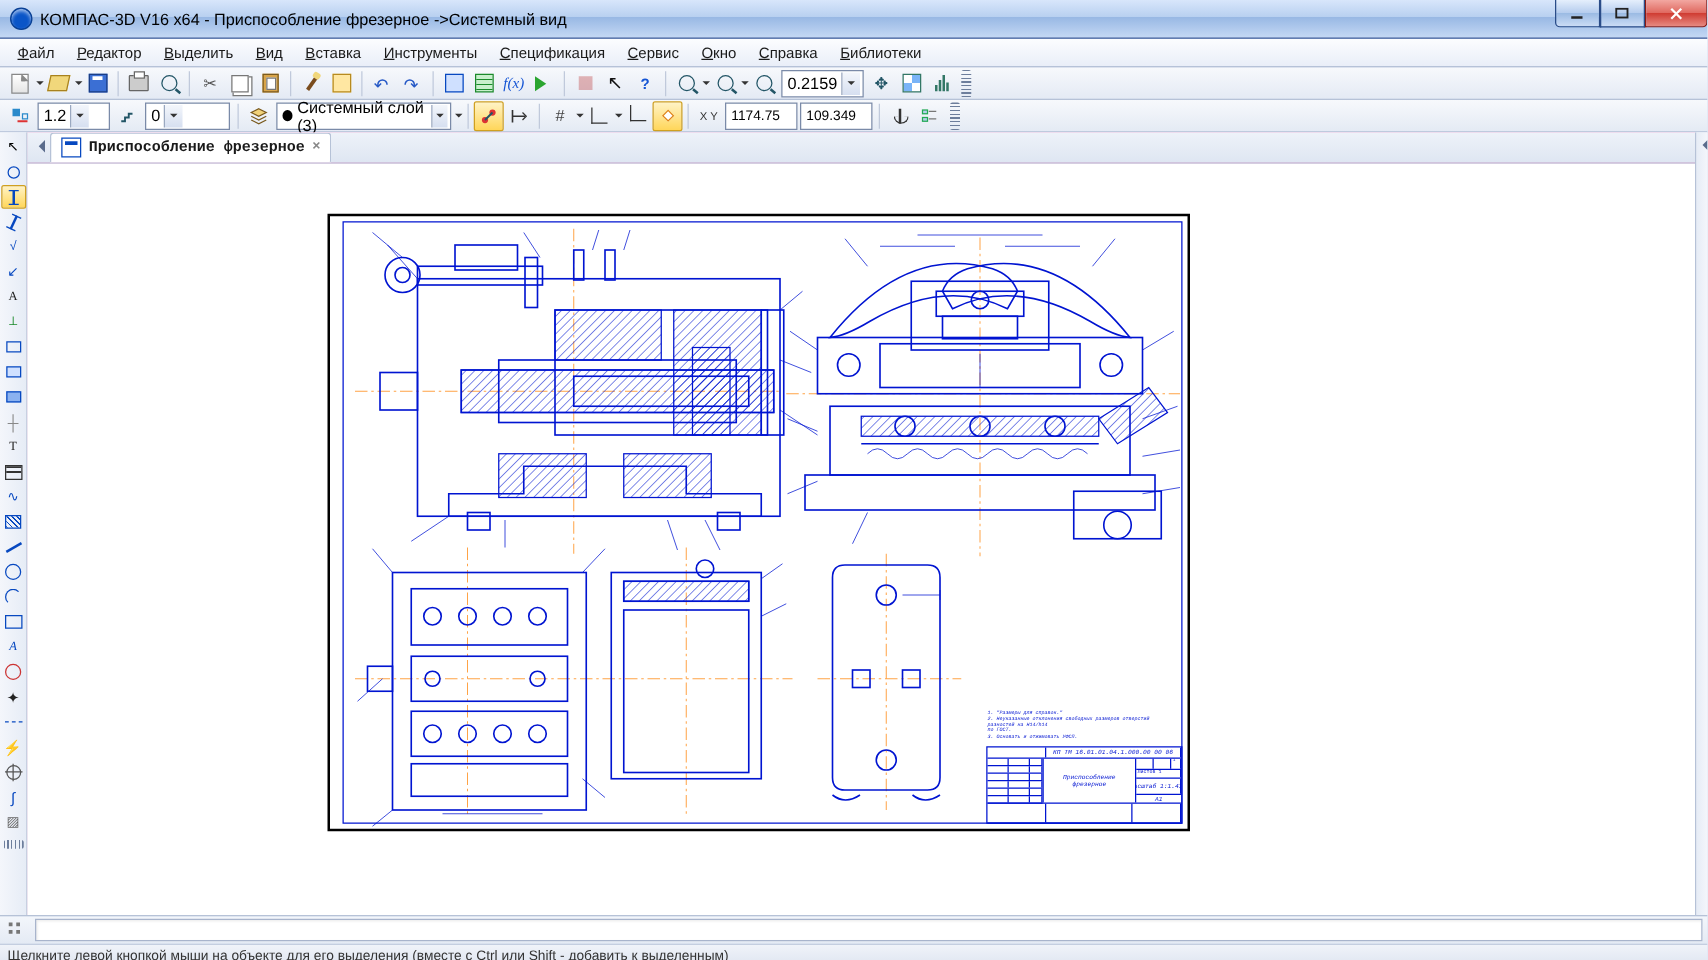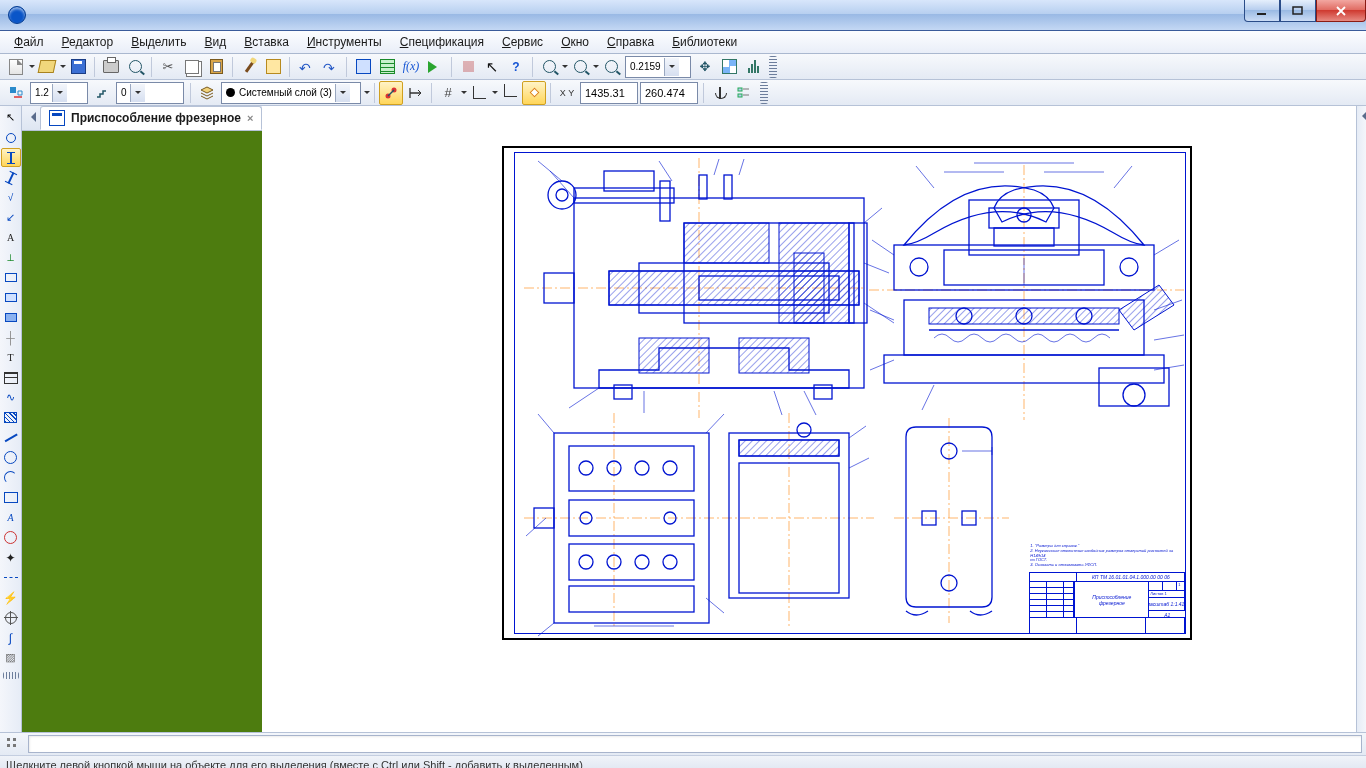--- a/index.html
+++ b/index.html
@@ -101,21 +101,21 @@
     border: 3px solid transparent;
     border-top-color: #333;
     margin-top: 3px;
   }
   .combo {
     height: 20px;
     border: 1px solid #7a8aa8;
     background: #fff;
     display: flex; align-items: center;
     padding: 0 2px 0 4px;
-    font-size: 10px;
+    font-size: 13px;
     margin: 0 2px;
   }
   .combo .cdd {
     width: 14px; height: 18px;
     margin-left: 3px;
     background: linear-gradient(#f3f6fb, #d6dff0);
     border-left: 1px solid #9aa8c0;
     display: flex; align-items: center; justify-content: center;
   }
   .combo .cdd:before {
@@ -169,23 +169,24 @@
   .vgrip {
     width: 16px; height: 7px;
     background: repeating-linear-gradient(to right, #6d7e9c 0 1px, transparent 1px 3px);
     margin-top: 4px;
     border-radius: 2px;
   }
 
   .docarea {
     flex: 1;
     display: flex;
-    flex-direction: row;
-    background: #4d7c0f;
+    flex-direction: column;
+    background: #f9a8d4;
     min-width: 0;
+    font-family: Liberation Mono, monospace;
   }
   .tabstrip {
     height: 24px;
     background: linear-gradient(#eef2f9, #dee6f2);
     border-bottom: 1px solid #b6c2d7;
     display: flex; align-items: flex-end;
     padding-left: 18px;
     position: relative;
   }
   .tabstrip:before {
@@ -354,20 +355,21 @@
   .v-target { width:10px; height:10px; border:1px solid #555; border-radius:50%; position:relative; }
   .v-target:before,.v-target:after { content:""; position:absolute; background:#555; }
   .v-target:before { left:4px; top:-2px; width:1px; height:14px; }
   .v-target:after { top:4px; left:-2px; height:1px; width:14px; }
 </style>
 </head>
 <body>
 
 <div class="titlebar">
   <div class="appicon"></div>
+  <div class="caption">КОМПАС-3D V16  x64 - Приспособление фрезерное -&gt;Системный вид</div>
   <div class="winbtns">
     <div class="winbtn min">
       <svg viewBox="0 0 14 10">
           <rect x="2" y="7" width="9" height="2" fill="#222"></rect>
         </svg>
     </div>
     <div class="winbtn">
       <svg viewBox="0 0 14 10">
           <rect x="2" y="1" width="9" height="7" fill="none" stroke="#222" stroke-width="1.5"></rect>
         </svg>
@@ -555,24 +557,24 @@
       <span class="i-ortho" style="transform:translateY(-2px)"></span>
     </div>
   <div class="tbtn highlight">
       <span class="i-snap"></span>
     </div>
   <div class="sep"></div>
   <div class="tbtn">
     <span style="font-size:9px;color:#333;white-space:nowrap">X Y</span>
   </div>
   <div class="readout">
-      <span>1435.31</span>
+      <span>1174.75</span>
     </div>
   <div class="readout">
-      <span>260.474</span>
+      <span>109.349</span>
     </div>
   <div class="sep"></div>
   <div class="tbtn">
       <span class="i-anchor"></span>
     </div>
   <div class="tbtn">
     <svg class="ico" viewBox="0 0 16 16">
         <rect x="2" y="3" width="4" height="3" fill="#b7ceee" stroke="#2a5"></rect>
         <rect x="2" y="9" width="4" height="3" fill="#b7ceee" stroke="#2a5"></rect>
         <path d="M7 4 h6 M7 10 h6" stroke="#777"></path>

